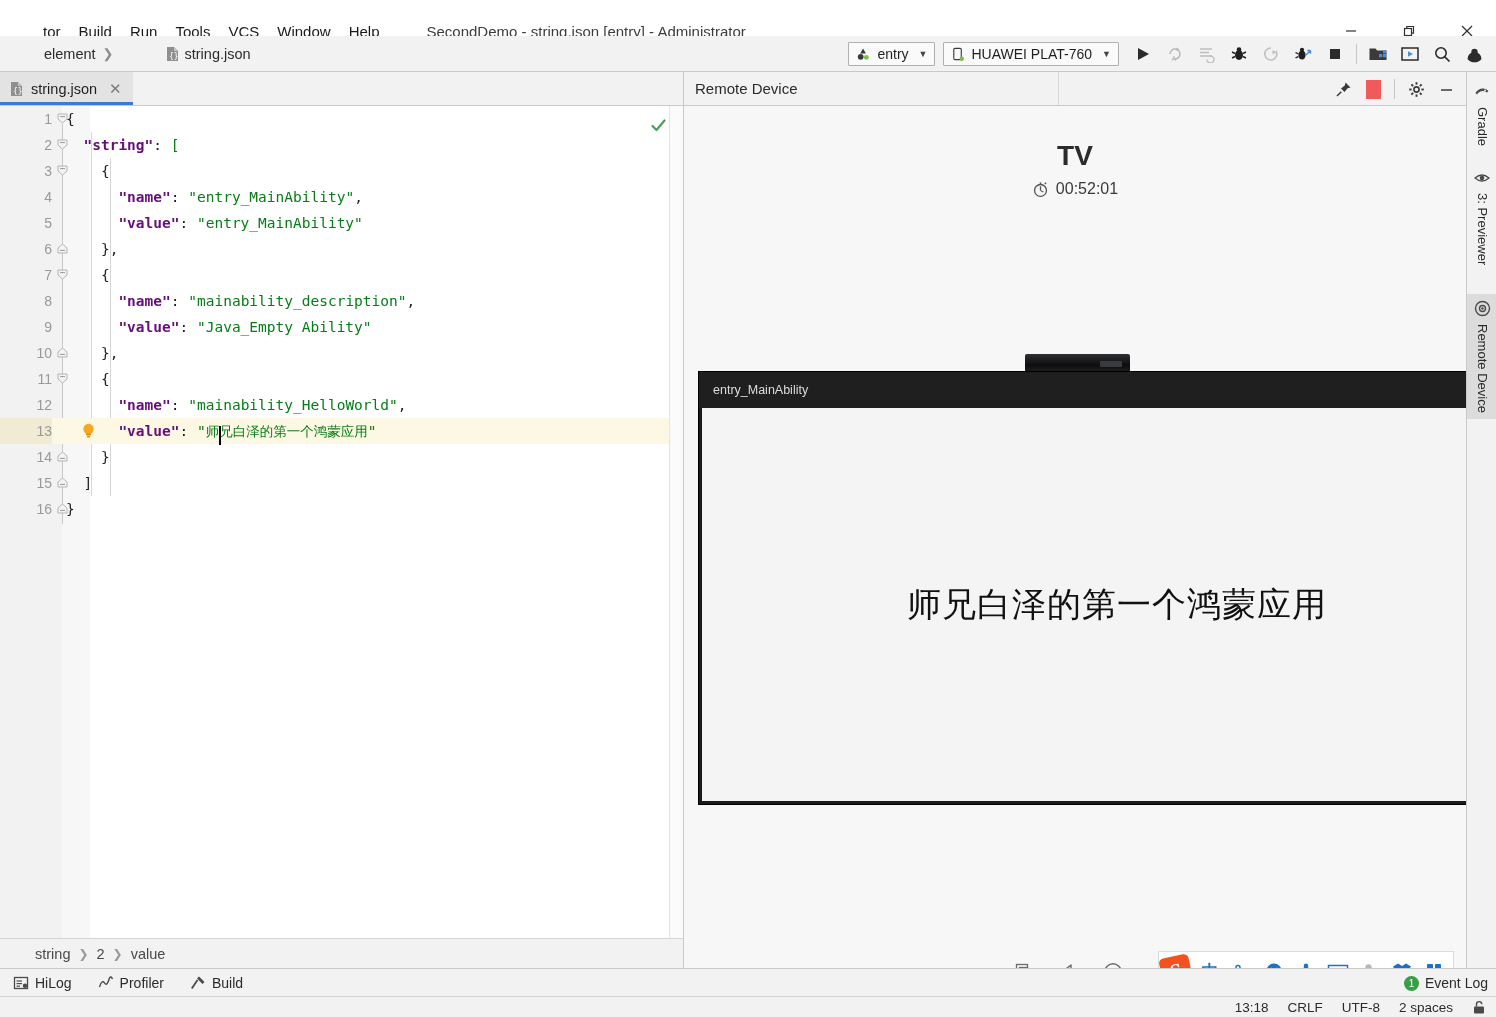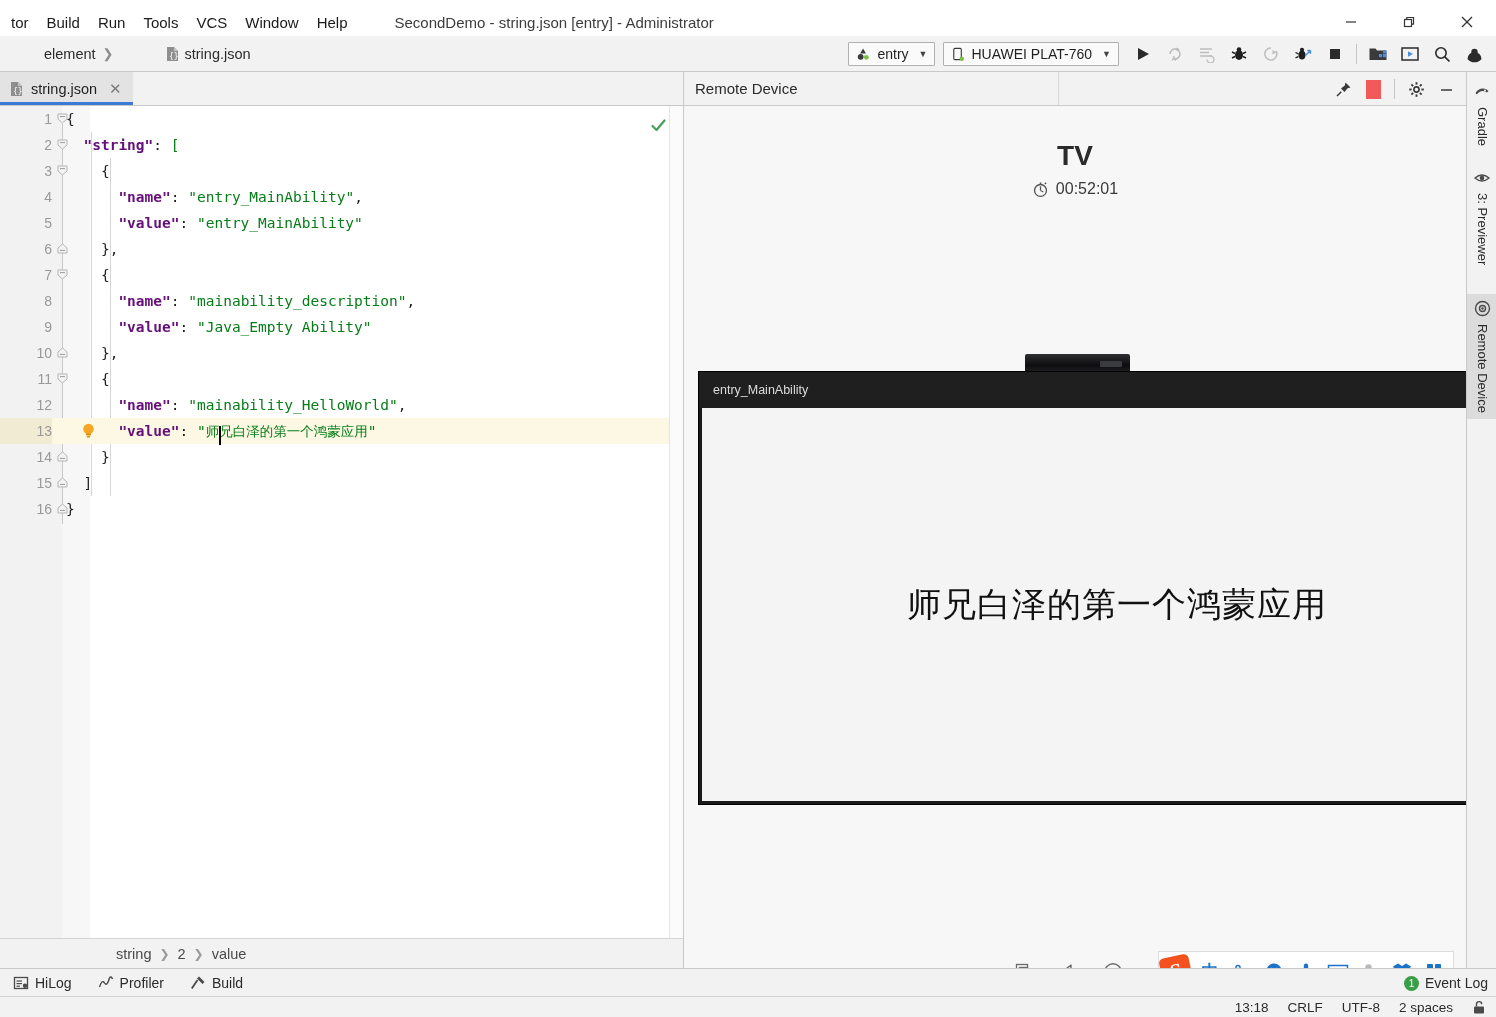--- a/index.html
+++ b/index.html
@@ -6,22 +6,22 @@
   html, body {
     width: 1496px; height: 1017px;
     font-family: "Liberation Sans", sans-serif;
     background: #ffffff;
     overflow: hidden;
   }
   #app { position: relative; width: 1496px; height: 1017px; }
 
   
   .titlebar {
-    position: absolute; left: 0; top: 4px; width: 1496px; height: 36px;
-    background: #ffffff; display: flex; align-items: center;
+    position: absolute; left: 0; top: 13px; width: 1496px; height: 36px;
+    background: #ffffff; display: flex; align-items: center; padding-left: 32px;
   }
   .menubar { display: flex; align-items: center; height: 36px; padding-left: 2px; }
   .menu-item {
     font-size: 15px; color: #1a1a1a; padding: 3px 9px; cursor: default;
     white-space: nowrap;
   }
   .win-title {
     font-size: 15px; color: #3c3c3c; margin-left: 38px; white-space: nowrap;
   }
   .win-ctrls {
@@ -125,21 +125,21 @@
 
   .editor-scroll {
     position: absolute; right: 0; top: 0; width: 14px; height: 100%;
     background: #fbfbfb; border-left: 1px solid #e4e4e4;
   }
 
   
   .editor-crumbs {
     position: absolute; left: 0; top: 938px; width: 683px; height: 30px;
     background: #f2f2f2; border-top: 1px solid #d4d4d4;
-    display: flex; align-items: center; padding-left: 116px;
+    display: flex; align-items: center; padding-left: 35px;
     font-size: 14.5px; color: #4a4a4a;
   }
   .editor-crumbs .sep { color: #9a9a9a; margin: 0 8px; font-size: 12px; }
 
   
   .rd-panel {
     position: absolute; left: 683px; top: 72px; width: 783px; height: 896px;
     background: #f7f7f7; border-left: 1px solid #c9c9c9;
   }
   .rd-head {

